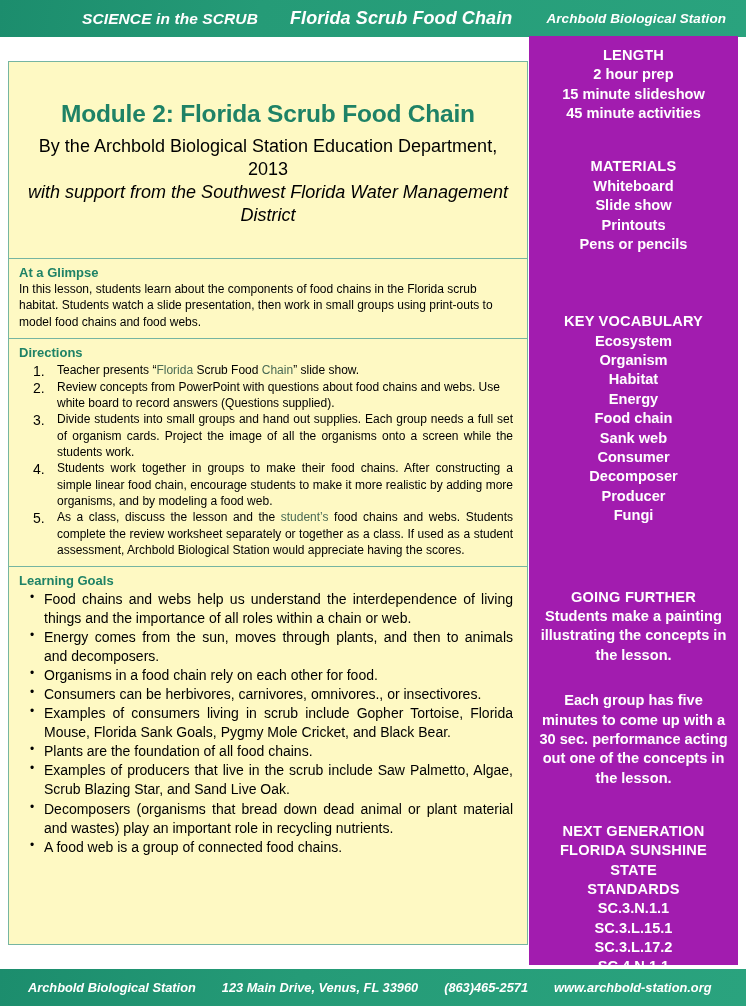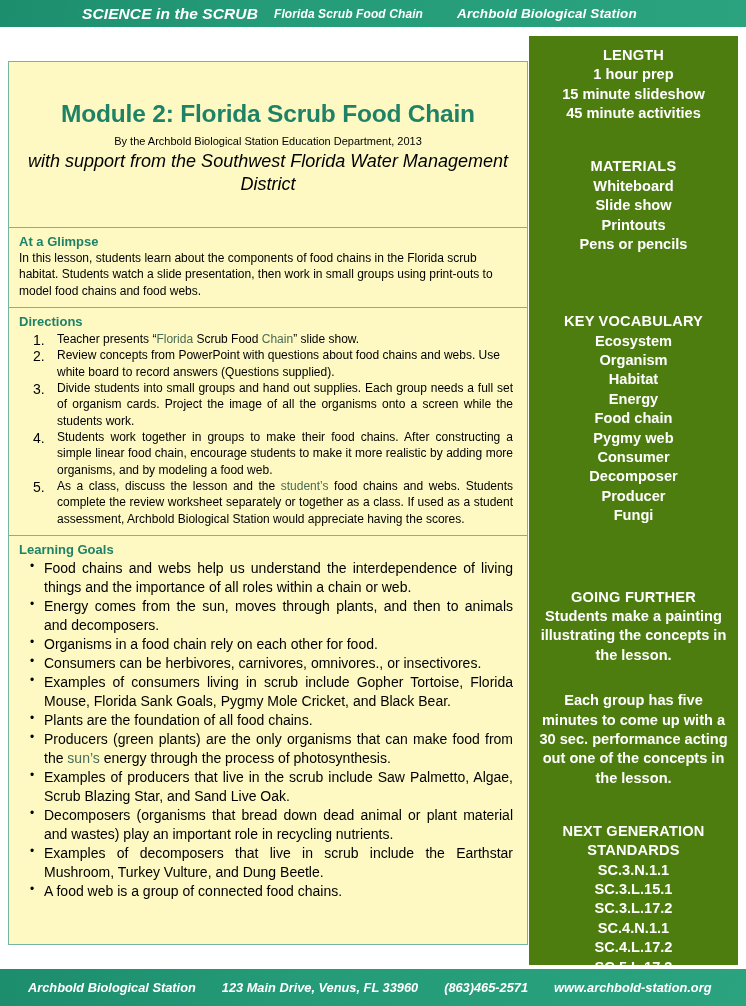--- a/index.html
+++ b/index.html
@@ -13,36 +13,36 @@
     font-family: "Liberation Sans", sans-serif;
     overflow: hidden;
     position: relative;
   }
 
   
   .top-banner {
     position: absolute;
     left: 0; top: 0;
     width: 746px;
-    height: 27px;
+    height: 37px;
     background: linear-gradient(100deg, #1c8d6d 0%, #259b77 35%, #2aa37e 100%);
     display: flex;
     align-items: center;
     box-sizing: border-box;
     padding-left: 82px;
   }
   .banner-item {
     color: #ffffff;
     font-weight: bold;
     font-style: italic;
     white-space: nowrap;
     letter-spacing: 0.1px;
   }
   .banner-title { font-size: 15.5px; }
-  .banner-sub   { font-size: 12px; margin-left: 16px; }
+  .banner-sub   { font-size: 18px; margin-left: 32px; }
   .banner-org   { font-size: 13.5px; margin-left: 34px; }
 
   
   .main-box {
     position: absolute;
     left: 8px;
     top: 61px;
     width: 520px;
     height: 884px;
     border: 1.4px solid #76b5a1;
@@ -62,21 +62,21 @@
   }
   .doc-title {
     color: #1e8266;
     font-size: 24.5px;
     font-weight: bold;
     letter-spacing: -0.2px;
     margin-bottom: 7px;
   }
   .doc-byline {
     color: #000;
-    font-size: 11px;
+    font-size: 18px;
     line-height: 1.25;
   }
   .doc-support {
     color: #000;
     font-size: 18px;
     font-style: italic;
     font-weight: 500;
     line-height: 1.3;
     margin-top: 1px;
   }
@@ -152,21 +152,21 @@
   
   .tint { color: #4a6b55; }
 
   
   .sidebar {
     position: absolute;
     left: 529px;
     top: 36px;
     width: 209px;
     height: 929px;
-    background: #4d7c0f;
+    background: #a21caf;
     box-sizing: border-box;
     padding: 10px 6px 10px 6px;
     text-align: center;
     color: #ffffff;
   }
   .sb-head {
     font-size: 14.6px;
     font-weight: bold;
     line-height: 1.32;
     letter-spacing: 0.2px;
@@ -238,36 +238,34 @@
 
   <div class="section">
     <div class="sec-head">Learning Goals</div>
     <ul class="goals" id="goals-list">
         <li><span>Food chains and webs help us understand the interdependence of living things and the importance of all roles within a chain or web.</span></li>
         <li><span>Energy comes from the sun, moves through plants, and then to animals and decomposers.</span></li>
         <li class="li-nojustify"><span>Organisms in a food chain rely on each other for food.</span></li>
         <li class="li-nojustify"><span>Consumers can be herbivores, carnivores, omnivores., or insectivores.</span></li>
         <li><span>Examples of consumers living in scrub include Gopher Tortoise, Florida Mouse, Florida Sank Goals, Pygmy Mole Cricket, and Black Bear.</span></li>
         <li class="li-nojustify"><span>Plants are the foundation of all food chains.</span></li>
-        <li><span>Producers (green plants) are the only organisms that can make food from the </span><span class="tint">sun’s</span><span> energy through the process of photosynthesis.</span></li>
         <li><span>Examples of producers that live in the scrub include Saw Palmetto, Algae, Scrub Blazing Star, and Sand Live Oak.</span></li>
         <li><span>Decomposers (organisms that bread down dead animal or plant material and wastes) play an important role in recycling nutrients.</span></li>
-        <li><span>Examples of decomposers that live in scrub include the Earthstar Mushroom, Turkey Vulture, and Dung Beetle.</span></li>
         <li class="li-nojustify"><span>A food web is a group of connected food chains.</span></li>
       </ul>
   </div>
 
 </div>
 
 <div class="sidebar">
 
   <div class="sb-block">
     <div class="sb-head">LENGTH</div>
     <div id="length-lines">
-        <div class="sb-line">1 hour prep</div>
+        <div class="sb-line">2 hour prep</div>
         <div class="sb-line">15 minute slideshow</div>
         <div class="sb-line">45 minute activities</div>
       </div>
   </div>
 
   <div class="sb-gap-lg"></div>
 
   <div class="sb-block">
     <div class="sb-head">MATERIALS</div>
     <div id="materials-lines">
@@ -281,41 +279,42 @@
   <div class="sb-gap-xl"></div>
 
   <div class="sb-block">
     <div class="sb-head">KEY VOCABULARY</div>
     <div id="vocab-lines">
         <div class="sb-line">Ecosystem</div>
         <div class="sb-line">Organism</div>
         <div class="sb-line">Habitat</div>
         <div class="sb-line">Energy</div>
         <div class="sb-line">Food chain</div>
-        <div class="sb-line">Pygmy web</div>
+        <div class="sb-line">Sank web</div>
         <div class="sb-line">Consumer</div>
         <div class="sb-line">Decomposer</div>
         <div class="sb-line">Producer</div>
         <div class="sb-line">Fungi</div>
       </div>
   </div>
 
   <div class="sb-gap-xxl"></div>
 
   <div class="sb-block">
     <div class="sb-head">GOING FURTHER</div>
     <div class="sb-line">Students make a painting illustrating the concepts in the lesson.</div>
     <div class="sb-gap-md"></div>
     <div class="sb-line">Each group has five minutes to come up with a 30 sec. performance acting out one of the concepts in the lesson.</div>
   </div>
 
   <div class="sb-gap-lg"></div>
 
   <div class="sb-block">
     <div class="sb-head">NEXT GENERATION</div>
+    <div class="sb-head">FLORIDA SUNSHINE STATE</div>
     <div class="sb-head">STANDARDS</div>
     <div id="standards-lines">
         <div class="sb-line">SC.3.N.1.1</div>
         <div class="sb-line">SC.3.L.15.1</div>
         <div class="sb-line">SC.3.L.17.2</div>
         <div class="sb-line">SC.4.N.1.1</div>
         <div class="sb-line">SC.4.L.17.2</div>
         <div class="sb-line">SC.5.L.17.3</div>
       </div>
   </div>

